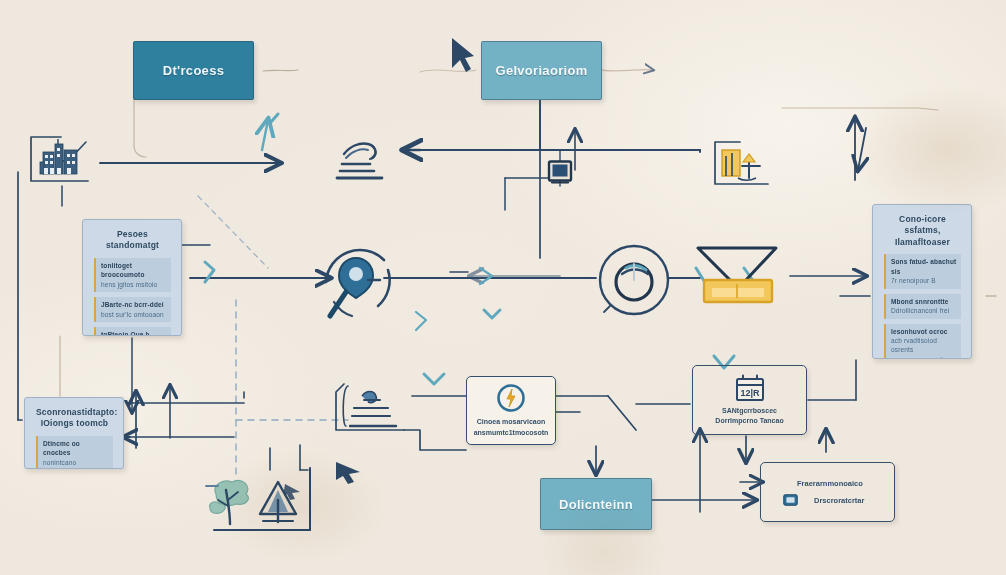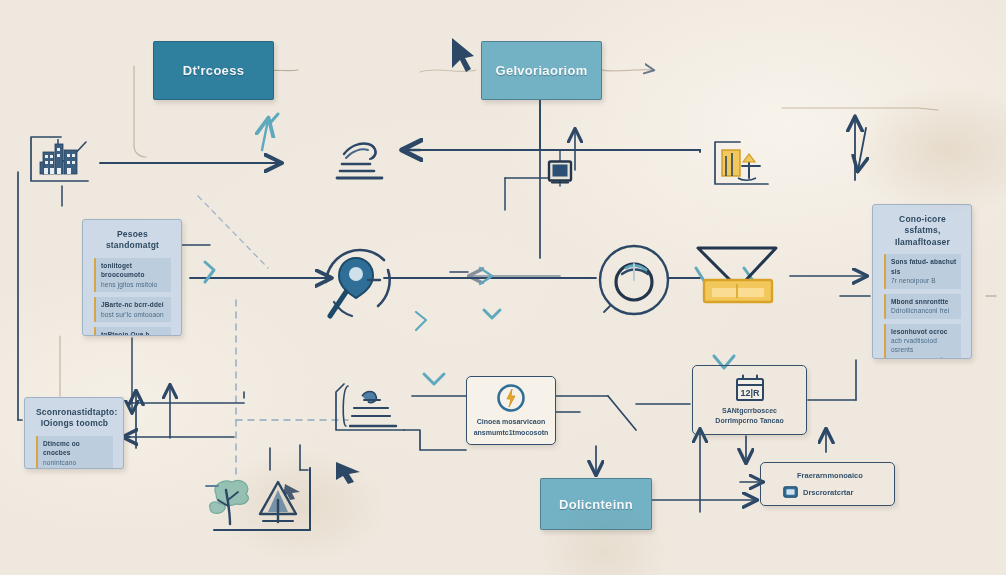--- a/index.html
+++ b/index.html
@@ -262,21 +262,21 @@
     </g>
 
     <g fill="#2c4866" stroke="none">
       <path d="M336,462 L360,472 L349,474 L354,482 L348,484 L343,476 L336,480 Z"></path>
     </g>
     <g fill="#2c4866" stroke="none" opacity=".85">
       <path d="M285,484 L300,492 L292,493 L295,499 L290,500 L287,494 L283,497 Z"></path>
     </g>
   </svg>
 
-  <div class="pbox" style="left:153px;top:41px;width:119px;height:57px;background:#2f7f9e;">
+  <div class="pbox" style="left:133px;top:41px;width:119px;height:57px;background:#2f7f9e;">
     <span>Dt'rcoess</span>
   </div>
 
 
   <div class="pbox" style="left:481px;top:41px;width:119px;height:57px;background:#73b2c4;">
     <span>GeIvoriaoriom</span>
   </div>
 
 
   <div class="pbox" style="left:540px;top:478px;width:110px;height:50px;background:#73b2c4;">
@@ -341,23 +341,23 @@
       <path d="M3,11 L29,11" stroke="#2c4866" stroke-width="2"></path>
       <path d="M9,5 L9,1.6 M23,5 L23,1.6" stroke="#2c4866" stroke-width="2" stroke-linecap="round"></path>
       <text x="16" y="22" font-family="'Liberation Sans',sans-serif" font-size="9" font-weight="700" fill="#2c4866" text-anchor="middle">12|R</text>
     </svg>
     <div class="wtxt">
       <div>SANtgcrrboscec</div>
       <div>Dorrlmpcrno Tancao</div>
     </div>
   </div>
 
-  <div class="wcard" style="left:760px;top:462px;width:135px;height:44px;background:transparent;align-items:flex-start;padding-left:22px;gap:5px;">
+  <div class="wcard" style="left:760px;top:462px;width:135px;height:60px;background:transparent;align-items:flex-start;padding-left:22px;gap:5px;">
     <div class="ptext" style="margin-left:14px;">Fraerarnmonoaico</div>
-    <div style="display:flex;align-items:center;gap:5px;">
+    <div style="display:flex;align-items:center;gap:16px;">
       <svg width="15" height="12" viewBox="0 0 15 12">
         <rect x="0.8" y="0.8" width="13.4" height="10.4" rx="1.6" fill="#2f6f97" stroke="#1d4a68" stroke-width="1.1"></rect>
         <rect x="3.4" y="3.2" width="8.2" height="5.6" rx="1" fill="#cfe2ee"></rect>
       </svg>
       <span class="ptext">Drscroratcrtar</span>
     </div>
   </div>
 
   <div class="icobox" style="left:27px;top:134px;width:65px;height:50px;">
     <svg width="65" height="50" viewBox="0 0 65 50">

